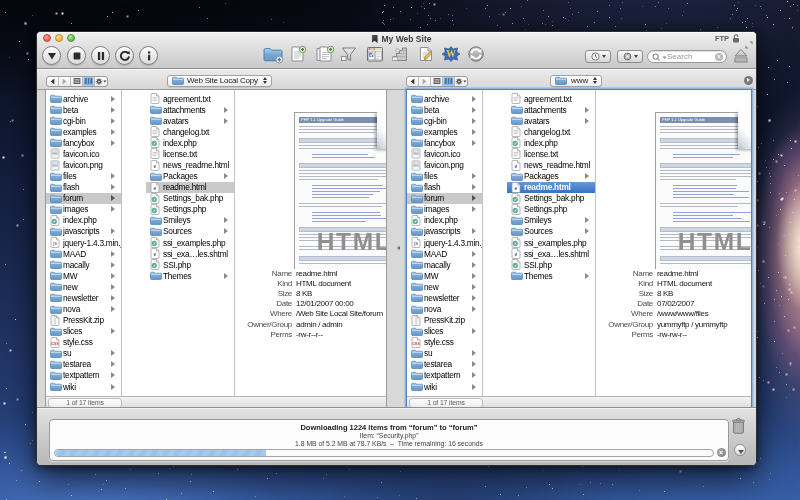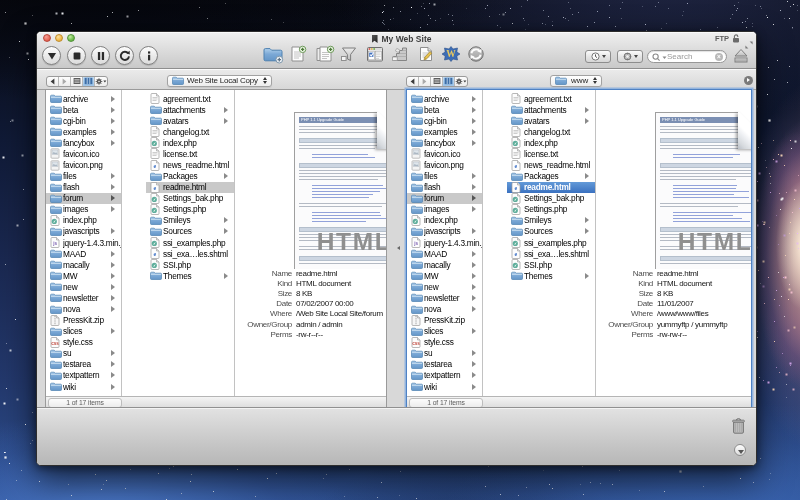--- a/index.html
+++ b/index.html
@@ -877,21 +877,21 @@
               <div class="irow">
                 <span class="il">Kind</span>
                 <span class="iv">HTML document</span>
               </div>
               <div class="irow">
                 <span class="il">Size</span>
                 <span class="iv">8 KB</span>
               </div>
               <div class="irow">
                 <span class="il">Date</span>
-                <span class="iv">07/02/2007 00:00</span>
+                <span class="iv">12/01/2007 00:00</span>
               </div>
               <div class="irow">
                 <span class="il">Where</span>
                 <span class="iv">/Web Site Local Site/forum</span>
               </div>
               <div class="irow">
                 <span class="il">Owner/Group</span>
                 <span class="iv">admin / admin</span>
               </div>
               <div class="irow">
@@ -1408,21 +1408,21 @@
               <div class="irow">
                 <span class="il">Kind</span>
                 <span class="iv">HTML document</span>
               </div>
               <div class="irow">
                 <span class="il">Size</span>
                 <span class="iv">8 KB</span>
               </div>
               <div class="irow">
                 <span class="il">Date</span>
-                <span class="iv">11/01/2007</span>
+                <span class="iv">07/02/2007</span>
               </div>
               <div class="irow">
                 <span class="il">Where</span>
                 <span class="iv">/www/www/files</span>
               </div>
               <div class="irow">
                 <span class="il">Owner/Group</span>
                 <span class="iv">yummyftp / yummyftp</span>
               </div>
               <div class="irow">
@@ -1433,20 +1433,29 @@
 </div>
         </div>
   <div class="pstat">
           <span class="pthumb">
             <span class="pst">1 of 17 items</span>
           </span>
         </div>
 </div>
     <div id="midhandle"></div>
     <div id="bottom">
+      <div id="card">
+        <div class="t1">Downloading 1224 items from “forum” to “forum”</div>
+        <div class="t2">Item: “Security.php”</div>
+        <div class="t3">1.8 MB of 5.2 MB at 78.7 KB/s&nbsp;&nbsp;–&nbsp;&nbsp;Time remaining: 16 seconds</div>
+        <div id="ptrack">
+            <div id="pfill"></div>
+          </div>
+        <div id="pcancel">×</div>
+      </div>
       <div id="trash"><svg width="15" height="16" viewBox="0 0 15 16">
             <rect x="2.6" y="3.8" width="9.8" height="11.4" rx="1.2" fill="#bdbdbd" stroke="#5f5f5f" stroke-width="0.8"></rect>
             <path d="M4.4 5.4 v8.4 M6.5 5.4 v8.4 M8.6 5.4 v8.4 M10.7 5.4 v8.4" stroke="#808080" stroke-width="1"></path>
             <path d="M4.4 5.4 v8.4 M6.5 5.4 v8.4 M8.6 5.4 v8.4 M10.7 5.4 v8.4" stroke="#efefef" stroke-width="0.4"></path>
             <rect x="1.6" y="2.2" width="11.8" height="1.8" rx="0.9" fill="#cecece" stroke="#5f5f5f" stroke-width="0.8"></rect>
             <path d="M5.4 2.2 Q5.4 0.7 7.5 0.7 Q9.6 0.7 9.6 2.2" fill="none" stroke="#5f5f5f" stroke-width="0.9"></path>
           </svg></div>
       <div id="dlbtn"></div>
     </div>
   </div>

